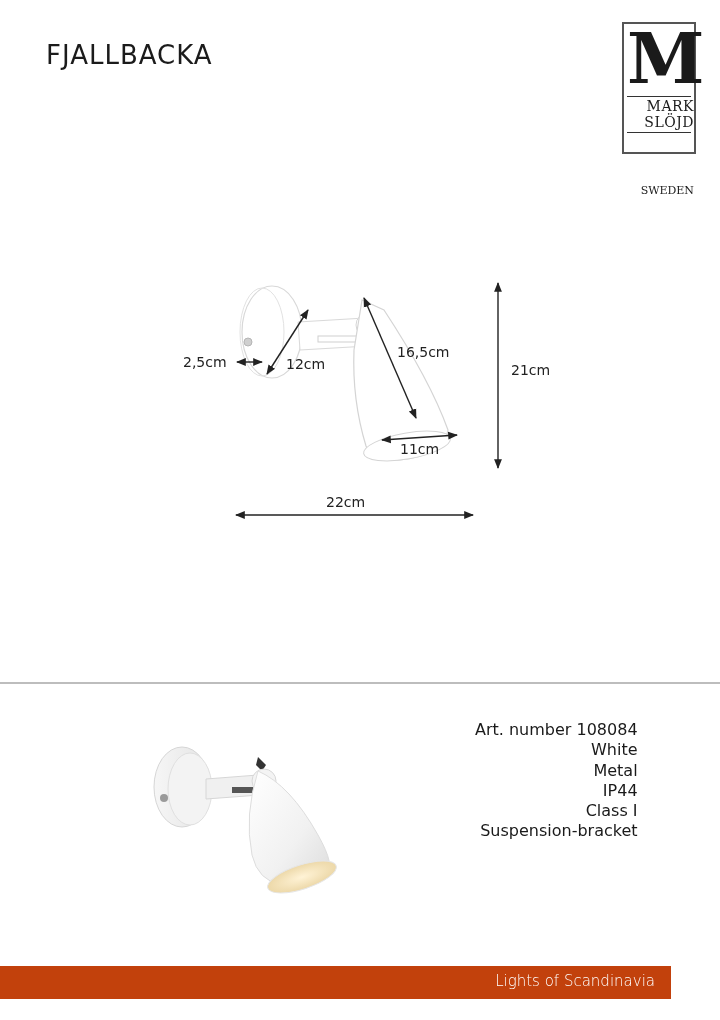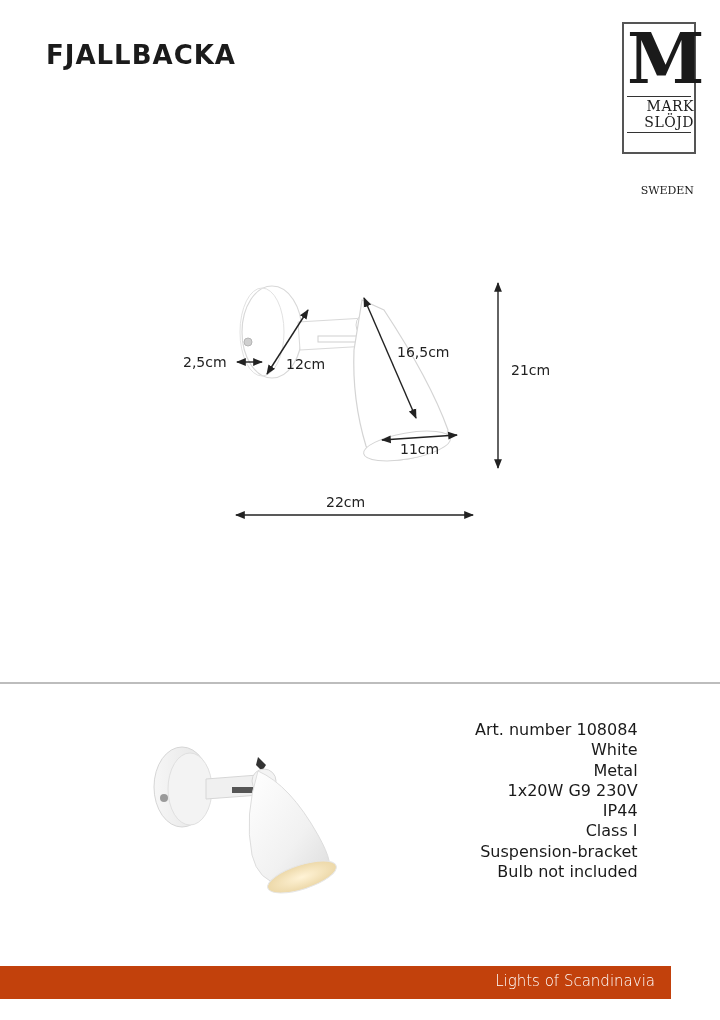--- a/index.html
+++ b/index.html
@@ -1,20 +1,20 @@
 <!DOCTYPE html>
 <html><head>
 <meta charset="utf-8">
 <style>
   html, body { margin: 0; padding: 0; background: #ffffff; }
   body { width: 720px; height: 1020px; position: relative; overflow: hidden;
          font-family: "DejaVu Sans", "Liberation Sans", sans-serif; color: #222; }
 
   .title { position: absolute; left: 46px; top: 40px; font-size: 26px; letter-spacing: 1px;
-           font-weight: 700; color: #1b1b1b; font-family: "DejaVu Sans", sans-serif; text-align: center; }
+           font-weight: 400; color: #1b1b1b; font-family: "DejaVu Sans", sans-serif; text-align: center; }
 
   
   .logo { position: absolute; left: 622px; top: 22px; width: 74px; height: 132px;
           border: 2px solid #555; box-sizing: border-box; background: #fff; }
   .logo .m { position: absolute; left: 3px; right: 3px; top: 2px; height: 66px;
              font-family: "DejaVu Serif", "Liberation Serif", serif; font-weight: bold;
              font-size: 70px; line-height: 66px; text-align: center; color: #1a1a1a; }
   .logo .rule { position: absolute; left: 3px; right: 3px; height: 1px; background: #333; }
   .logo .w { position: absolute; left: 0; right: 0; text-align: right;
              font-family: "DejaVu Serif", "Liberation Serif", serif; font-weight: normal;
@@ -116,22 +116,20 @@
     <circle cx="124" cy="46" r="12" fill="#f4f4f4" stroke="#d8d8d8"></circle>
     <path d="M118 36 Q150 50 178 100 Q196 132 186 138 L142 150 Q118 146 112 120 Q104 80 118 36 Z" fill="url(#shade)" stroke="#dddddd"></path>
     <ellipse cx="162" cy="142" rx="36" ry="12" transform="rotate(-18 162 142)" fill="url(#glow)" stroke="#e6e6e6"></ellipse>
   </svg>
 </div>
 
 <div class="specs">
   <div>Art. number 108084</div>
   <div>White</div>
   <div>Metal</div>
-  <div>1x20W G9 230V</div>
   <div>IP44</div>
   <div>Class I</div>
   <div>Suspension-bracket</div>
-  <div>Bulb not included</div>
 </div>
 
 <div class="footer-bar">
   <div class="footer-text">Lights of Scandinavia</div>
 </div>
 
 </body></html>

